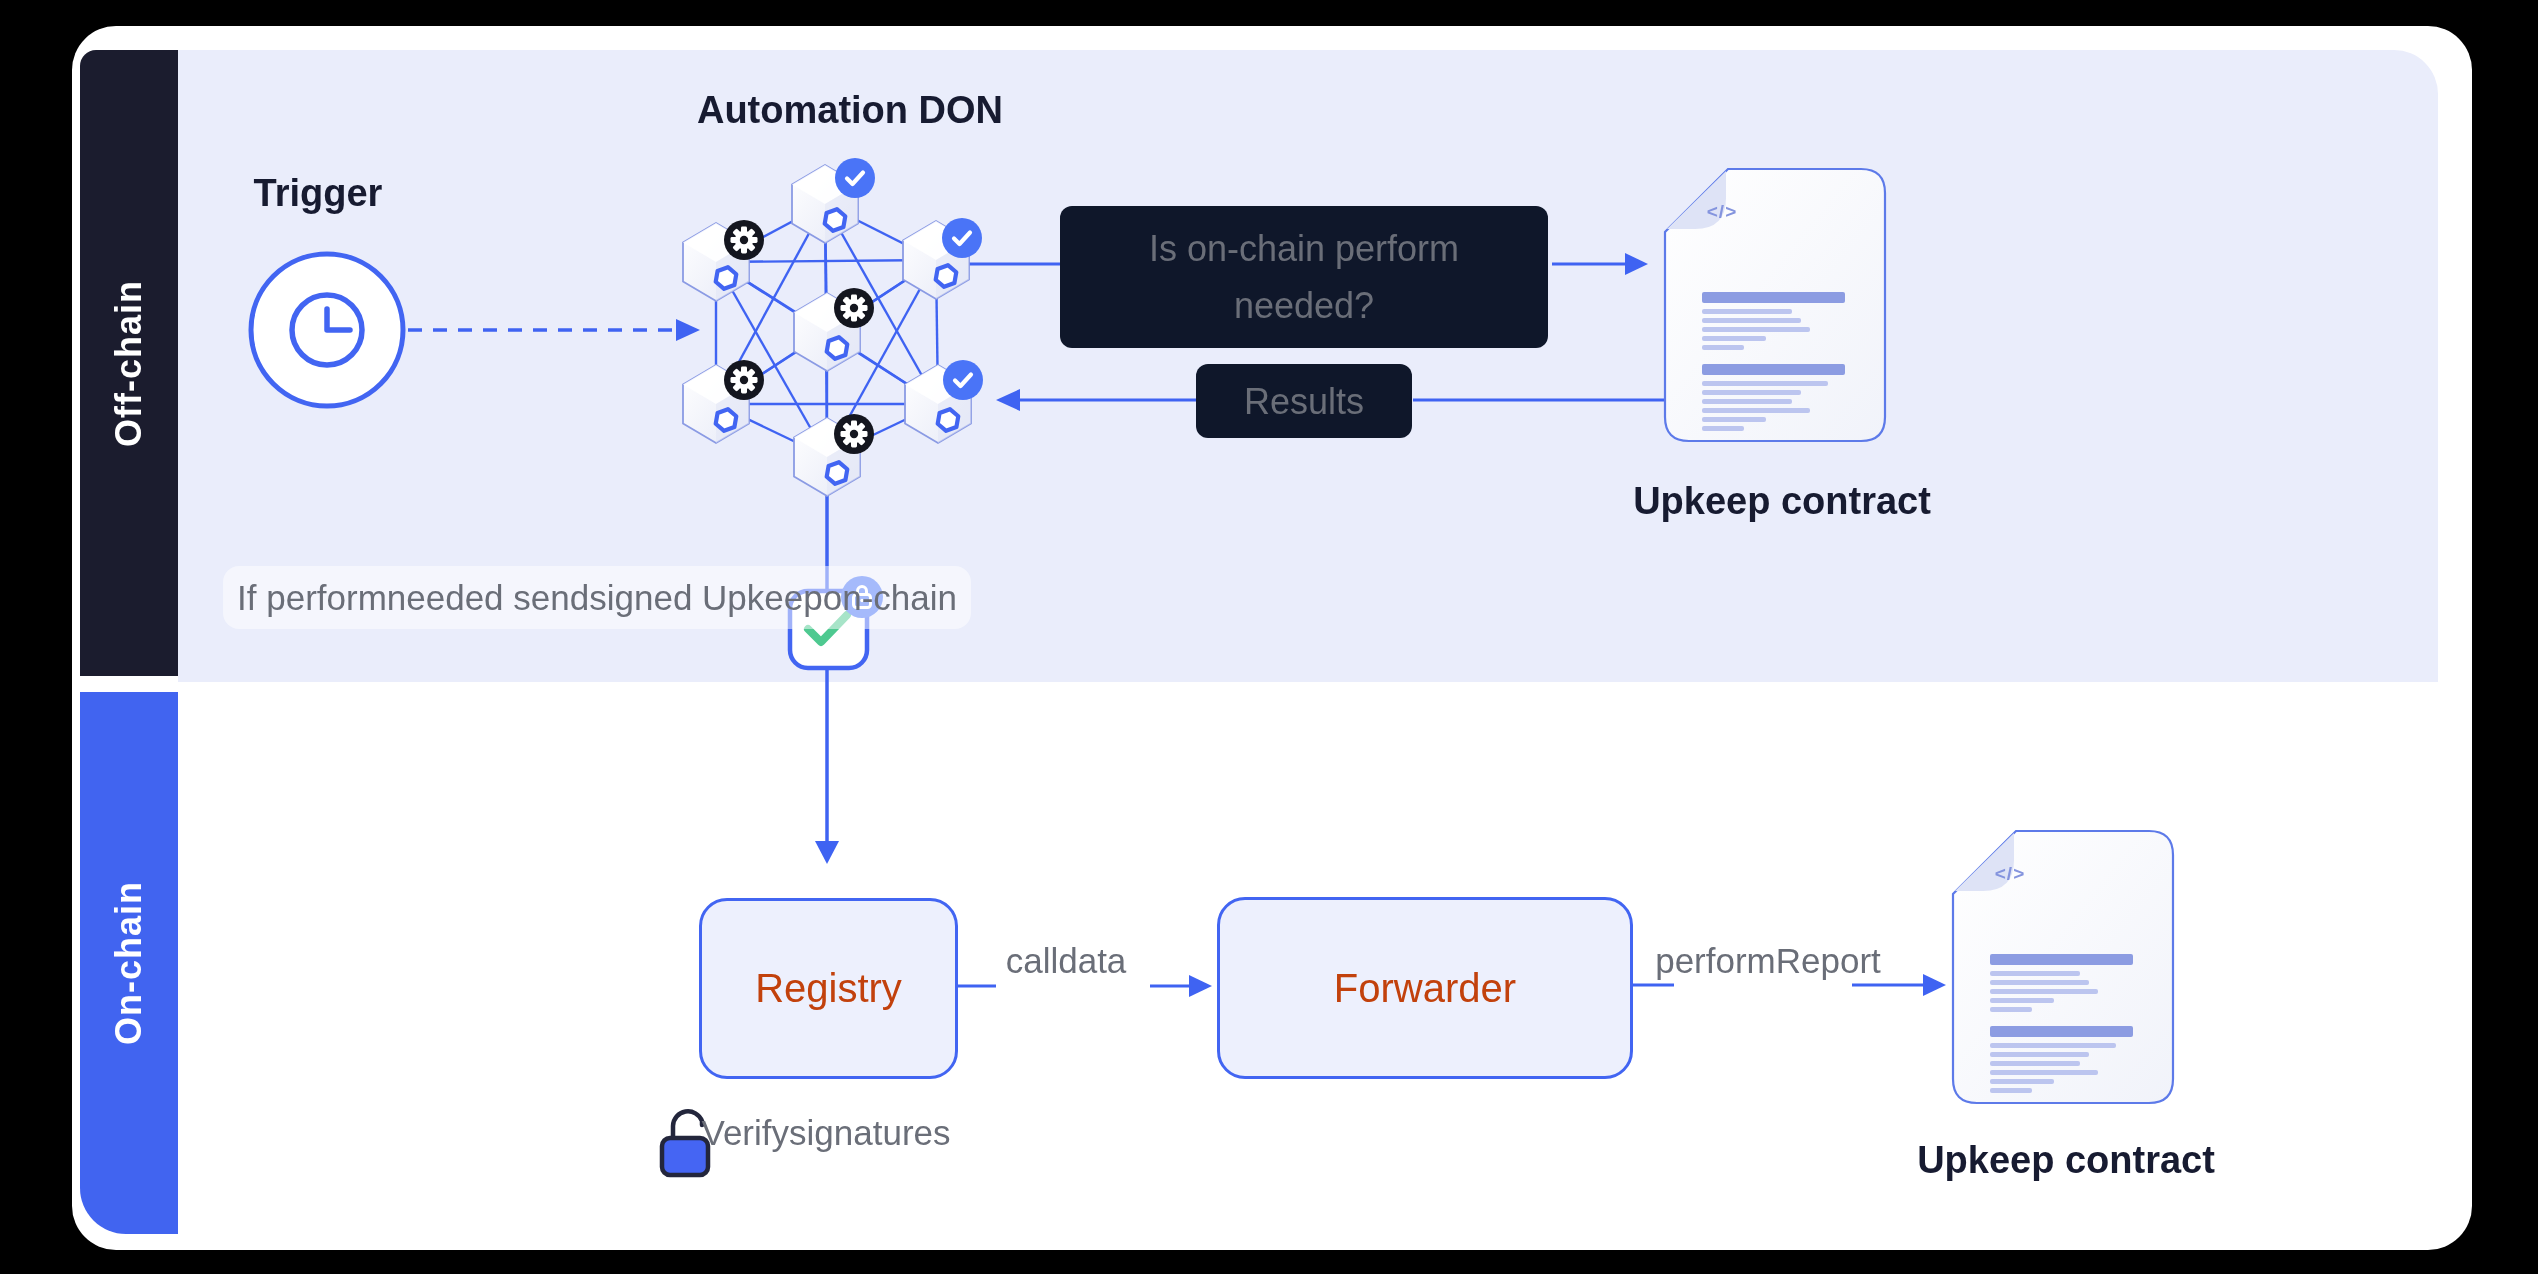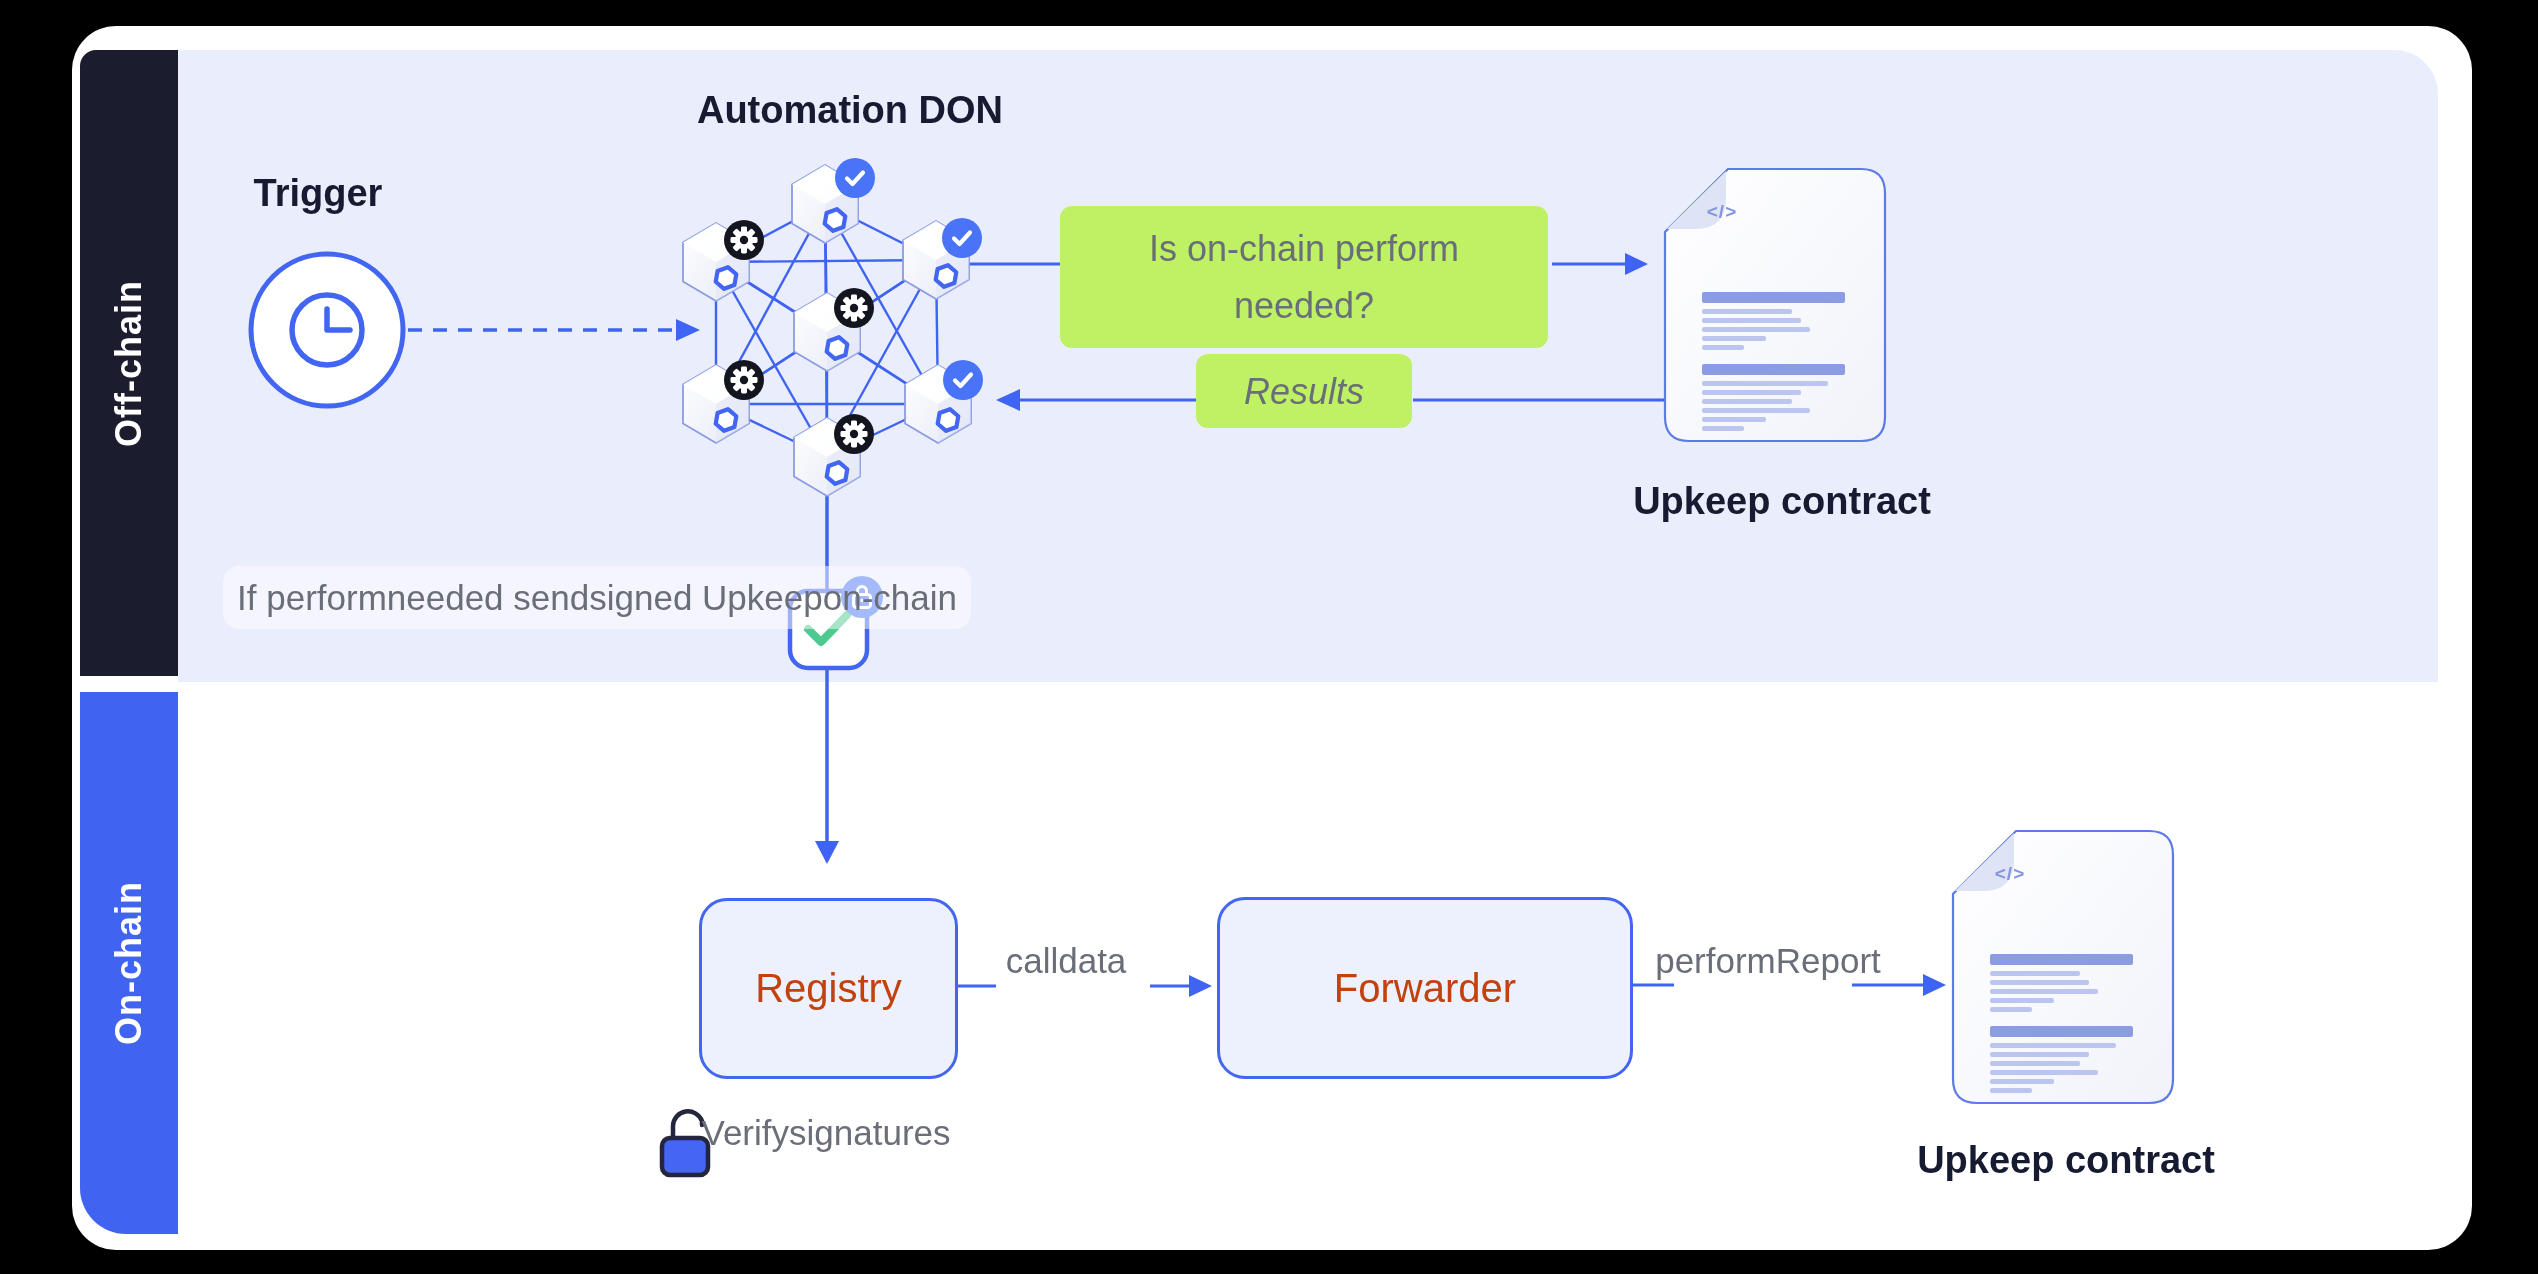--- a/index.html
+++ b/index.html
@@ -7,21 +7,21 @@
          font-family:"Liberation Sans","DejaVu Sans",sans-serif;}
   .card{position:absolute;left:72px;top:26px;width:2400px;height:1224px;background:#ffffff;border-radius:44px;}
   .panel-offchain{position:absolute;left:178px;top:50px;width:2260px;height:632px;background:#EAEDFB;border-radius:0 44px 0 0;}
   .sidebar-off{position:absolute;left:80px;top:50px;width:98px;height:626px;background:#1B1C2E;border-radius:16px 0 0 0;
                display:flex;align-items:center;justify-content:center;}
   .sidebar-on{position:absolute;left:80px;top:692px;width:98px;height:542px;background:#4164F0;border-radius:0 0 0 46px;
               display:flex;align-items:center;justify-content:center;}
   .vtext{writing-mode:vertical-rl;transform:rotate(180deg);color:#fff;font-weight:700;font-size:36px;letter-spacing:1px;}
   svg.diagram{position:absolute;left:0;top:0;}
   .title{position:absolute;transform:translate(-50%,-50%);font-weight:700;font-size:38px;color:#171B31;white-space:nowrap;}
-  .lbl-box{position:absolute;background:#bef264;border-radius:12px;display:flex;flex-direction:column;
+  .lbl-box{position:absolute;background:#0f172a;border-radius:12px;display:flex;flex-direction:column;
            align-items:center;justify-content:center;color:#6A6E78;font-size:36px;}
   .lbl-line{line-height:57px;white-space:nowrap;text-align:center;}
   .stack{position:absolute;display:flex;flex-direction:row;align-items:center;color:#6A6E78;font-size:35px;}
   .stack .lbl-line{line-height:54px;}
   .if-perform{background:rgba(255,255,255,0.5);border-radius:16px;padding:4px 14px;}
   .if-perform .lbl-line{line-height:55px;}
   .flow-box{position:absolute;background:#EDF0FD;border:3px solid #4265F2;border-radius:28px;
             display:flex;align-items:center;justify-content:center;font-size:40px;color:#c2410c;}
   .code-glyph{position:absolute;transform:translate(-50%,-50%);font-weight:700;font-size:19px;color:#8494DE;letter-spacing:1px;}
 </style>
@@ -216,21 +216,21 @@
   </svg>
 
   <div class="title" style="left:318px;top:193px;">Trigger</div>
   <div class="title" style="left:850px;top:110px;">Automation DON</div>
 
   <div class="lbl-box" style="left:1060px;top:206px;width:488px;height:142px;">
     <div class="lbl-line">Is on-chain perform</div>
     <div class="lbl-line">needed?</div>
   </div>
 
-  <div class="lbl-box" style="left:1196px;top:354px;width:216px;height:74px;font-style:italic;">
+  <div class="lbl-box" style="left:1196px;top:364px;width:216px;height:74px;">
     <div class="lbl-line">Results</div>
   </div>
 
   <div class="stack if-perform" style="left:597px;top:566px;transform:translateX(-50%);">
     <div class="lbl-line">If perform</div>
     <div class="lbl-line">needed send</div>
     <div class="lbl-line">signed Upkeep</div>
     <div class="lbl-line">on-chain</div>
   </div>
 

